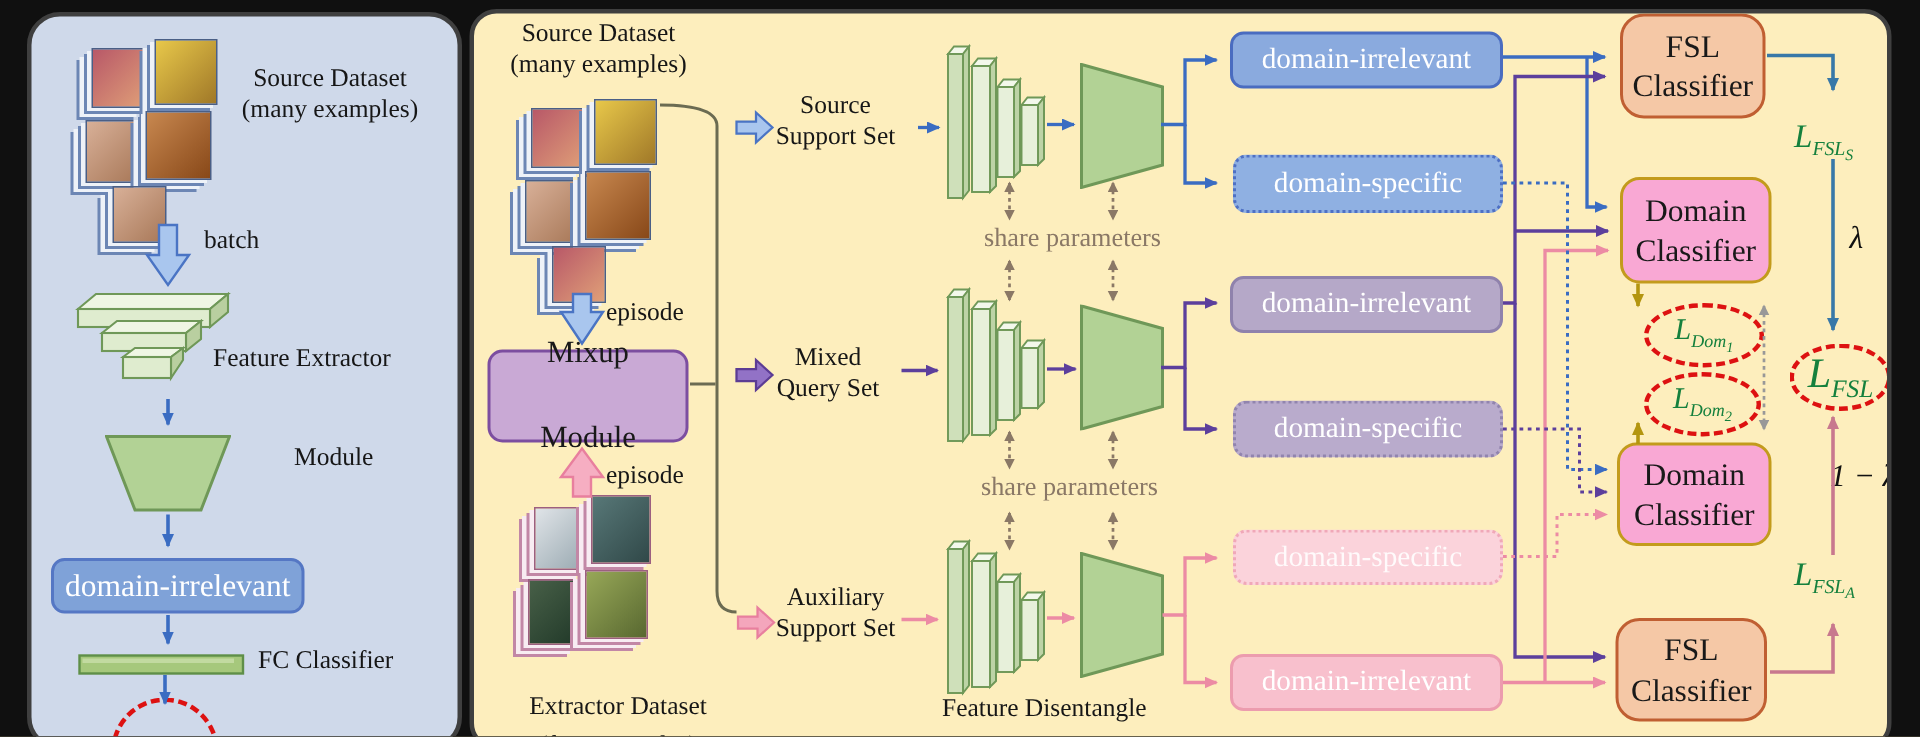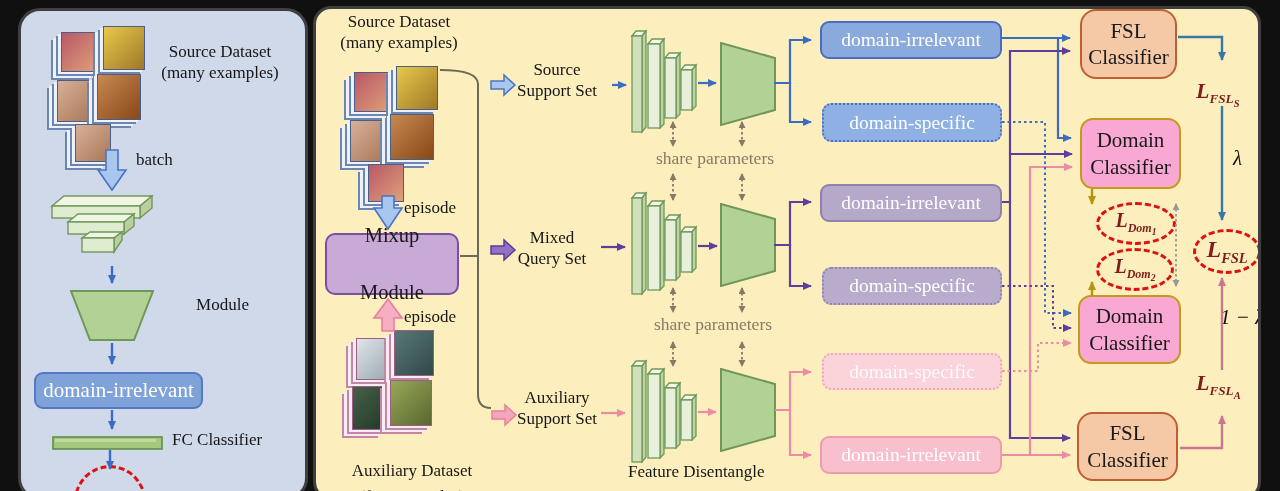--- a/index.html
+++ b/index.html
@@ -23,21 +23,21 @@
   .bx-pnk   { background:#f8c0cd; border:2px solid #ec9cae; }
   .cls-box { box-sizing:border-box; display:flex; flex-direction:column; align-items:center;
              justify-content:center; color:#191919; font-size:21px; line-height:1.25; }
   .cls-fsl { background:#f5c8a6; border:2.5px solid #c05f32; border-radius:16px; }
   .cls-dom { background:#f9a8d4; border:2.5px solid #c39b1c; border-radius:13px; }
   .mixup-box { box-sizing:border-box; background:#c9a9d5; border:2.5px solid #7c4ea0; border-radius:10px;
                display:flex; flex-direction:column; align-items:center; justify-content:center;
                color:#191919; font-size:20.5px; line-height:1.3;gap:30px; }
   .ell { box-sizing:border-box; border:3px dashed #dd1111; border-radius:50%;
          display:flex; align-items:center; justify-content:center; background:transparent; }
-  .loss { font-style:italic; font-weight:700; font-size:22px; color:#7f1d1d; white-space:nowrap; }
+  .loss { font-style:italic; font-weight:400; font-size:22px; color:#15803d; white-space:nowrap; }
   .loss sub { font-size:0.60em; }
   .loss sub sub { font-size:0.80em; }
   .lam { font-style:italic; font-size:21px; color:#111; white-space:nowrap; }
   .stack { position:absolute; border:1.5px solid #4a5f86; }
   .stack.aux-b { border-color:#9c5f80; }
   .sh-src { box-shadow:-3px 2px 0 0 #eef2f8, -5px 4px 0 0 #6c86b4, -8px 6px 0 0 #eef2f8, -10px 8px 0 0 #6c86b4; }
   .sh-aux { box-shadow:-3px 2px 0 0 #f8ecf2, -5px 4px 0 0 #c287a6, -8px 6px 0 0 #f8ecf2, -10px 8px 0 0 #c287a6; }
   .g1 { background:linear-gradient(135deg,#b85868,#e0a078); }
   .g2 { background:linear-gradient(135deg,#e8c84a,#a07828); }
   .g3 { background:linear-gradient(135deg,#d8b098,#a87858); }
@@ -73,20 +73,21 @@
         <polygon points="92,18 104,8 104,20 92,30" fill="#b9cfa0"></polygon>
         <rect x="4" y="18" width="88" height="12" fill="#dfeccf"></rect>
         <polygon points="20,34 30,26 86,26 76,34" fill="#eff6e4"></polygon>
         <polygon points="76,34 86,26 86,38 76,46" fill="#b9cfa0"></polygon>
         <rect x="20" y="34" width="56" height="12" fill="#dfeccf"></rect>
         <polygon points="34,50 42,44 74,44 66,50" fill="#eff6e4"></polygon>
         <polygon points="66,50 74,44 74,52 66,64" fill="#b9cfa0"></polygon>
         <rect x="34" y="50" width="32" height="14" fill="#dfeccf"></rect>
       </g>
     </svg>
+    <div class="abs t" style="left:121px;top:218px;width:170px">Feature Extractor</div>
 
     <svg class="abs" style="left:49px;top:279px" width="84" height="52" viewBox="0 0 84 52">
       <polygon points="1,1 83,1 64,50 20,50" fill="#b2d295" stroke="#6f9858" stroke-width="2"></polygon>
     </svg>
     <div class="abs center" style="left:139px;top:284px;width:125px">
       <div class="t">Module</div>
     </div>
 
     <div class="white-box abs" style="left:13px;top:361px;width:169px;height:37px;background:#7fa2d8;border:2px solid #5577c4;font-size:21px">domain-irrelevant</div>
 
@@ -121,21 +122,21 @@
     </div>
 
     <div class="abs t" style="left:88px;top:298px">episode</div>
 
     <div class="abs" style="left:26px;top:321px;width:94px;height:130px">
       <div class="stack aux-b sh-aux g5" style="left:14px;top:8px;width:34px;height:40px"></div>
       <div class="stack aux-b sh-aux g6" style="left:52px;top:0px;width:38px;height:44px"></div>
       <div class="stack aux-b sh-aux g7" style="left:10px;top:56px;width:34px;height:42px"></div>
       <div class="stack aux-b sh-aux g8" style="left:48px;top:50px;width:40px;height:44px"></div>
     </div>
-    <div class="abs t" style="left:6px;top:452px;width:180px;text-align:center">Auxiliary Dataset</div>
+    <div class="abs t" style="left:6px;top:452px;width:180px;text-align:center">Extractor Dataset</div>
     <div class="abs t" style="left:6px;top:478px;width:180px;text-align:center">(few examples)</div>
 
     <div class="abs center" style="left:178px;top:51px;width:126px">
       <div class="t">Source</div>
       <div class="t">Support Set</div>
     </div>
     <div class="abs center" style="left:178px;top:219px;width:116px">
       <div class="t">Mixed</div>
       <div class="t">Query Set</div>
     </div>
@@ -237,21 +238,21 @@
     </div>
     <div class="abs lam" style="left:917px;top:137px">λ</div>
 
     <div class="ell abs" style="left:780px;top:193px;width:80px;height:43px">
       <span class="loss" style="font-size:20px"><span>L</span><sub><span>Dom</span><sub>1</sub></sub></span>
     </div>
     <div class="ell abs" style="left:780px;top:239px;width:78px;height:43px">
       <span class="loss" style="font-size:20px"><span>L</span><sub><span>Dom</span><sub>2</sub></sub></span>
     </div>
     <div class="ell abs" style="left:877px;top:220px;width:68px;height:45px">
-      <span class="loss" style="font-size:24px"><span>L</span><sub>FSL</sub></span>
+      <span class="loss" style="font-size:28px"><span>L</span><sub>FSL</sub></span>
     </div>
 
     <div class="abs lam" style="left:904px;top:296px">1 − λ</div>
     <div class="abs loss" style="left:880px;top:361px">
       <span>L</span><sub><span>FSL</span><sub>A</sub></sub>
     </div>
   </div>
 
   <svg id="overlay" width="1280" height="491" viewBox="0 0 1280 491">
     <defs>

